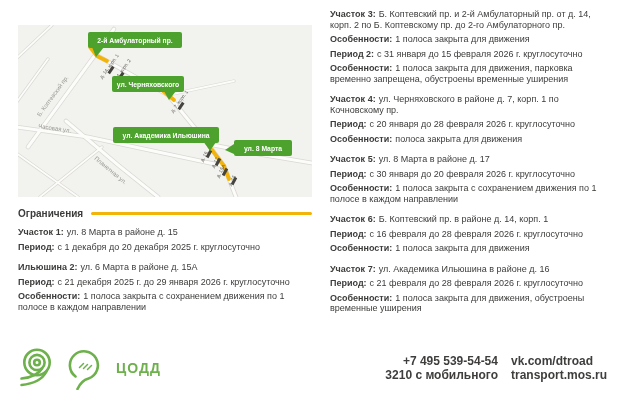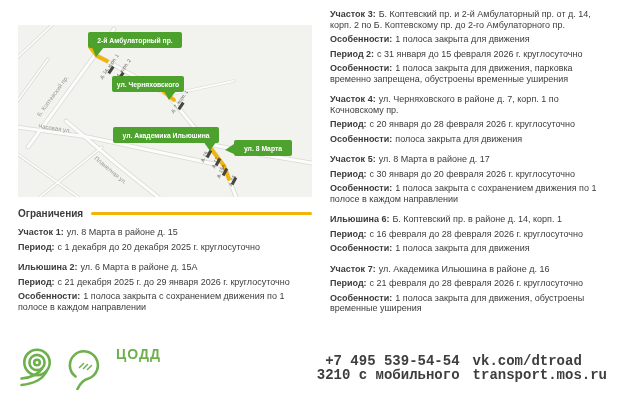--- a/index.html
+++ b/index.html
@@ -7,24 +7,24 @@
         font-family:"Liberation Sans",sans-serif;color:#3c3c3b;}
   .map-wrap{position:absolute;left:18px;top:25px;width:294px;height:172px;}
   .col-right{position:absolute;left:330px;top:9px;width:282px;}
   .col-left{position:absolute;left:18px;top:208px;width:294px;}
   p.item{margin:0 0 4px;font-size:9px;line-height:10.5px;color:#3c3c3b;}
   p.item.sect{margin-top:10px;}
   p.item b{font-weight:bold;margin-right:3px;}
   .restr-title{display:flex;align-items:center;gap:8px;margin:0 0 8px;}
   .restr-title .ttl{font-size:10px;font-weight:bold;color:#3c3c3b;}
   .restr-title .rule{flex:1;height:2.5px;background:#f2b40a;border-radius:2px;}
-  .footer-logos{position:absolute;left:18px;top:346px;display:flex;gap:9px;}
+  .footer-logos{position:absolute;left:18px;top:346px;display:flex;align-items:center;gap:9px;}
   .logo-text{font-size:14px;font-weight:bold;color:#6db04c;letter-spacing:1px;margin-left:4px;}
   .contacts{position:absolute;right:13px;top:354px;display:flex;gap:13px;
-            font-size:14px;font-weight:bold;line-height:14px;color:#3f3e3d;font-family:Liberation Mono, monospace;}
+            font-size:12px;font-weight:bold;line-height:14px;color:#3f3e3d;}
   .contacts .c1{text-align:right;}
   .contacts .c2{text-align:left;}
 </style>
 </head>
 <body>
 
 <div class="page">
 
   <div class="map-wrap">
     <svg width="294" height="172" viewBox="0 0 294 172">
@@ -132,21 +132,21 @@
     <p class="item"><b>Участок 3:</b><span>Б. Коптевский пр. и 2-й Амбулаторный пр. от д. 14, корп. 2 по Б. Коптевскому пр. до 2-го Амбулаторного пр.</span></p>
     <p class="item"><b>Особенности:</b><span>1 полоса закрыта для движения</span></p>
     <p class="item"><b>Период 2:</b><span>с 31 января до 15 февраля 2026 г. круглосуточно</span></p>
     <p class="item"><b>Особенности:</b><span>1 полоса закрыта для движения, парковка временно запрещена, обустроены временные уширения</span></p>
     <p class="item sect"><b>Участок 4:</b><span>ул. Черняховского в районе д. 7, корп. 1 по Кочновскому пр.</span></p>
     <p class="item"><b>Период:</b><span>с 20 января до 28 февраля 2026 г. круглосуточно</span></p>
     <p class="item"><b>Особенности:</b><span>полоса закрыта для движения</span></p>
     <p class="item sect"><b>Участок 5:</b><span>ул. 8 Марта в районе д. 17</span></p>
     <p class="item"><b>Период:</b><span>с 30 января до 20 февраля 2026 г. круглосуточно</span></p>
     <p class="item"><b>Особенности:</b><span>1 полоса закрыта с сохранением движения по 1 полосе в каждом направлении</span></p>
-    <p class="item sect"><b>Ильюшина 6:</b><span>Б. Коптевский пр. в районе д. 14, корп. 1</span></p>
+    <p class="item sect"><b>Участок 6:</b><span>Б. Коптевский пр. в районе д. 14, корп. 1</span></p>
     <p class="item"><b>Период:</b><span>с 16 февраля до 28 февраля 2026 г. круглосуточно</span></p>
     <p class="item"><b>Особенности:</b><span>1 полоса закрыта для движения</span></p>
     <p class="item sect"><b>Участок 7:</b><span>ул. Академика Ильюшина в районе д. 16</span></p>
     <p class="item"><b>Период:</b><span>с 21 февраля до 28 февраля 2026 г. круглосуточно</span></p>
     <p class="item"><b>Особенности:</b><span>1 полоса закрыта для движения, обустроены временные уширения</span></p>
   </div>
 
   <div class="footer-logos">
     <svg width="38" height="44" viewBox="0 0 38 44">
       <g fill="none" stroke="#6db04c" stroke-width="2.6" stroke-linecap="round">

